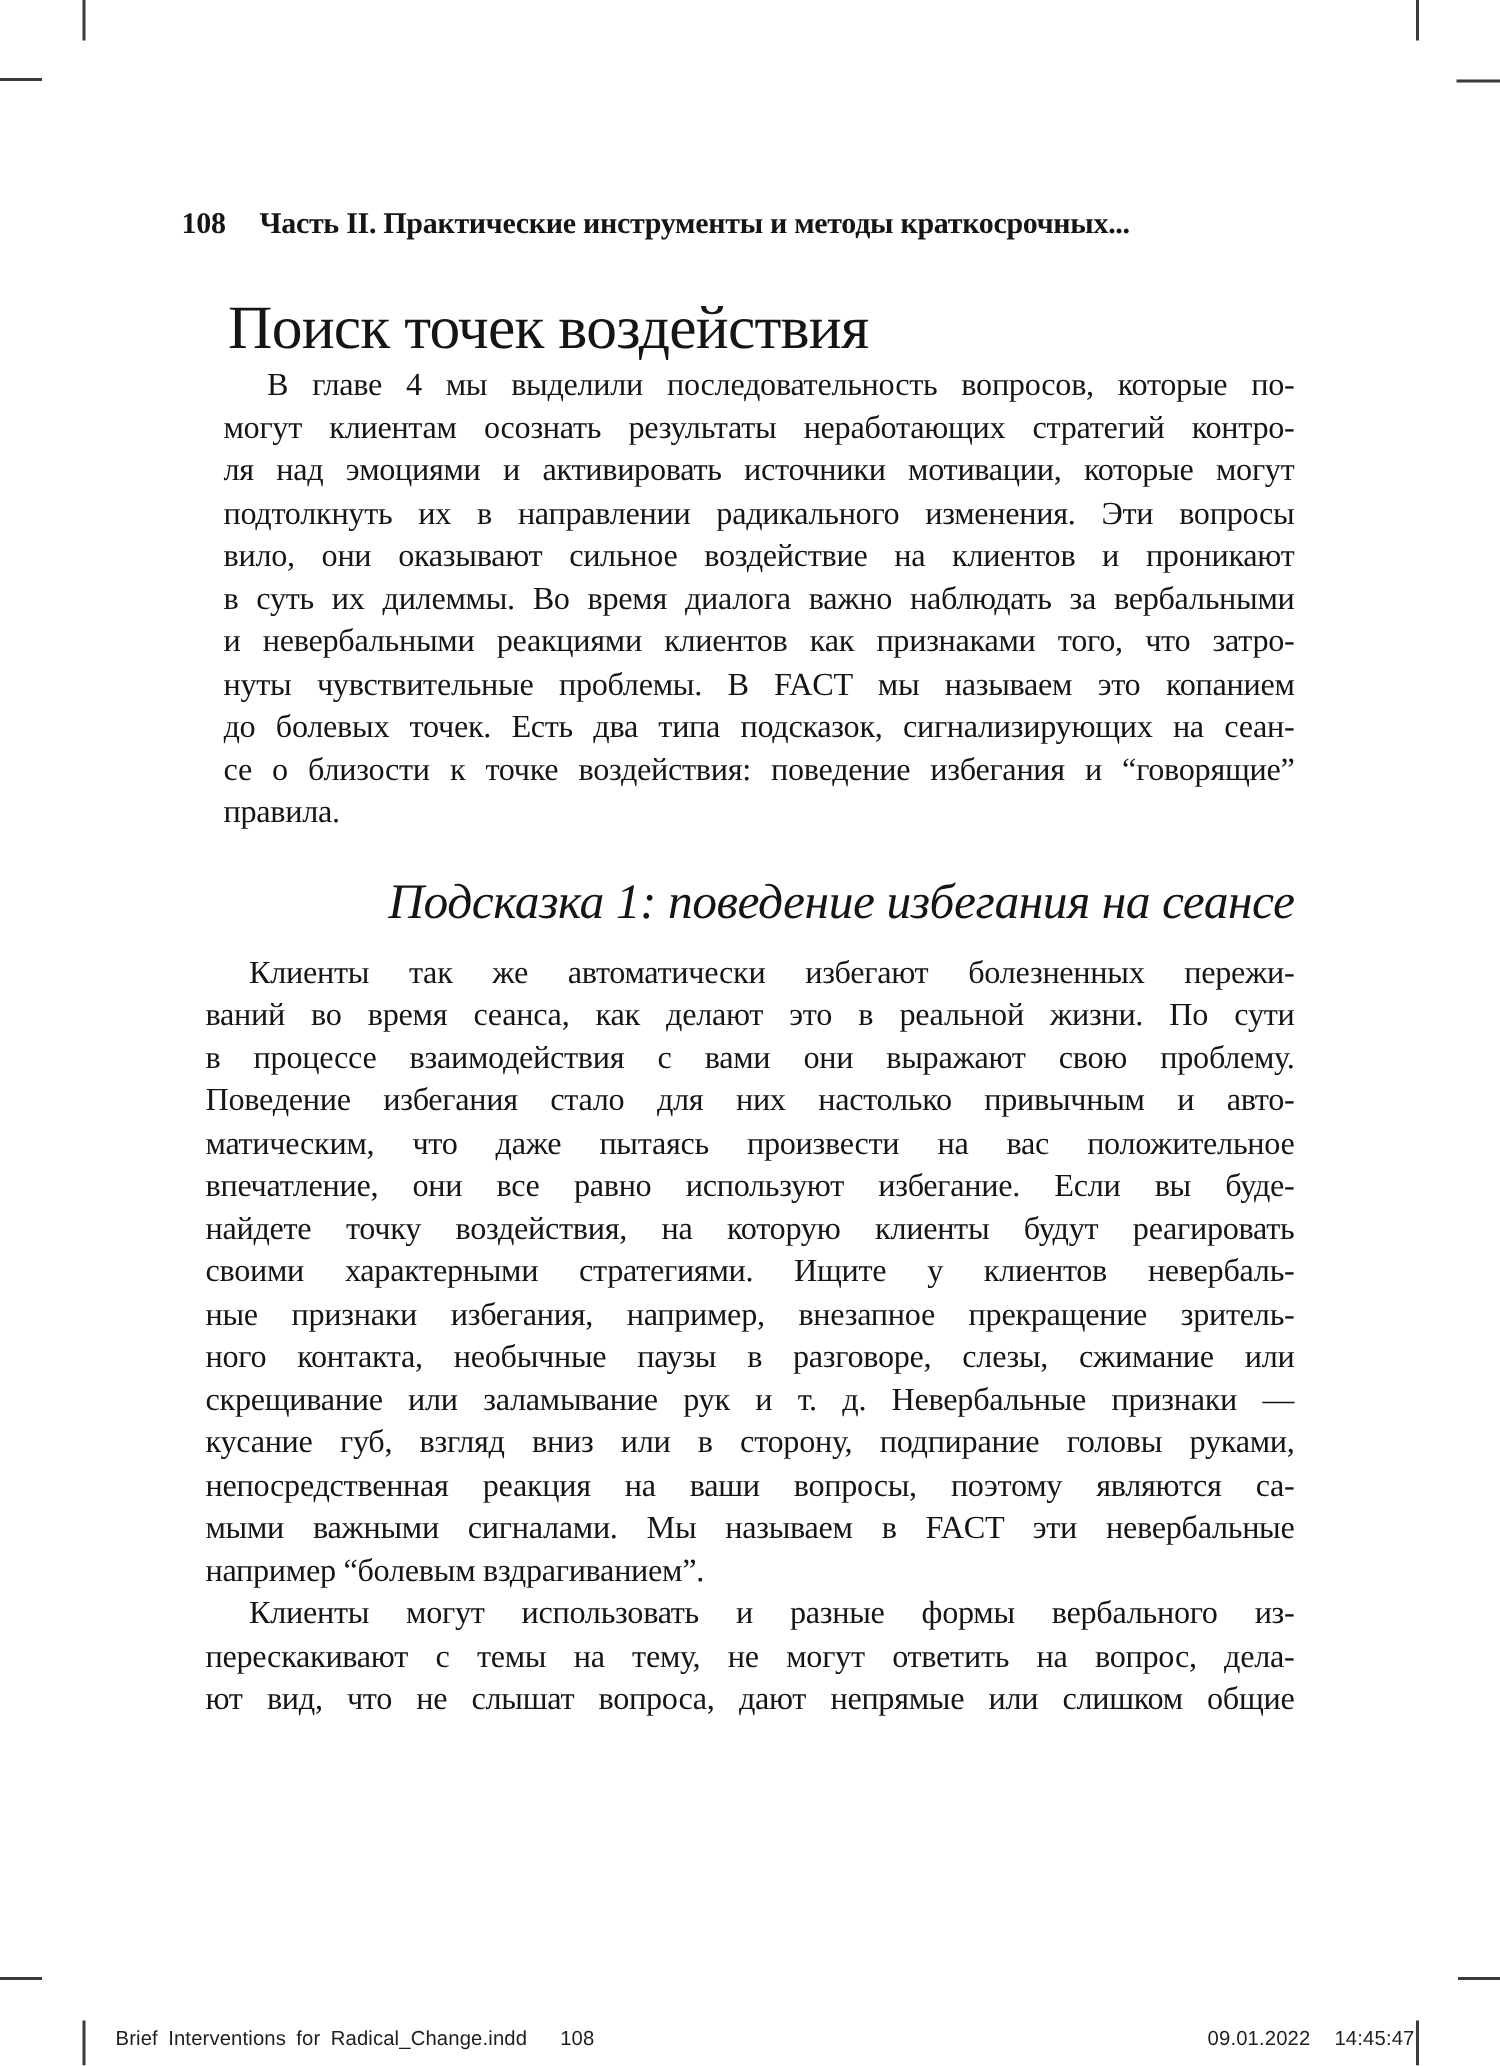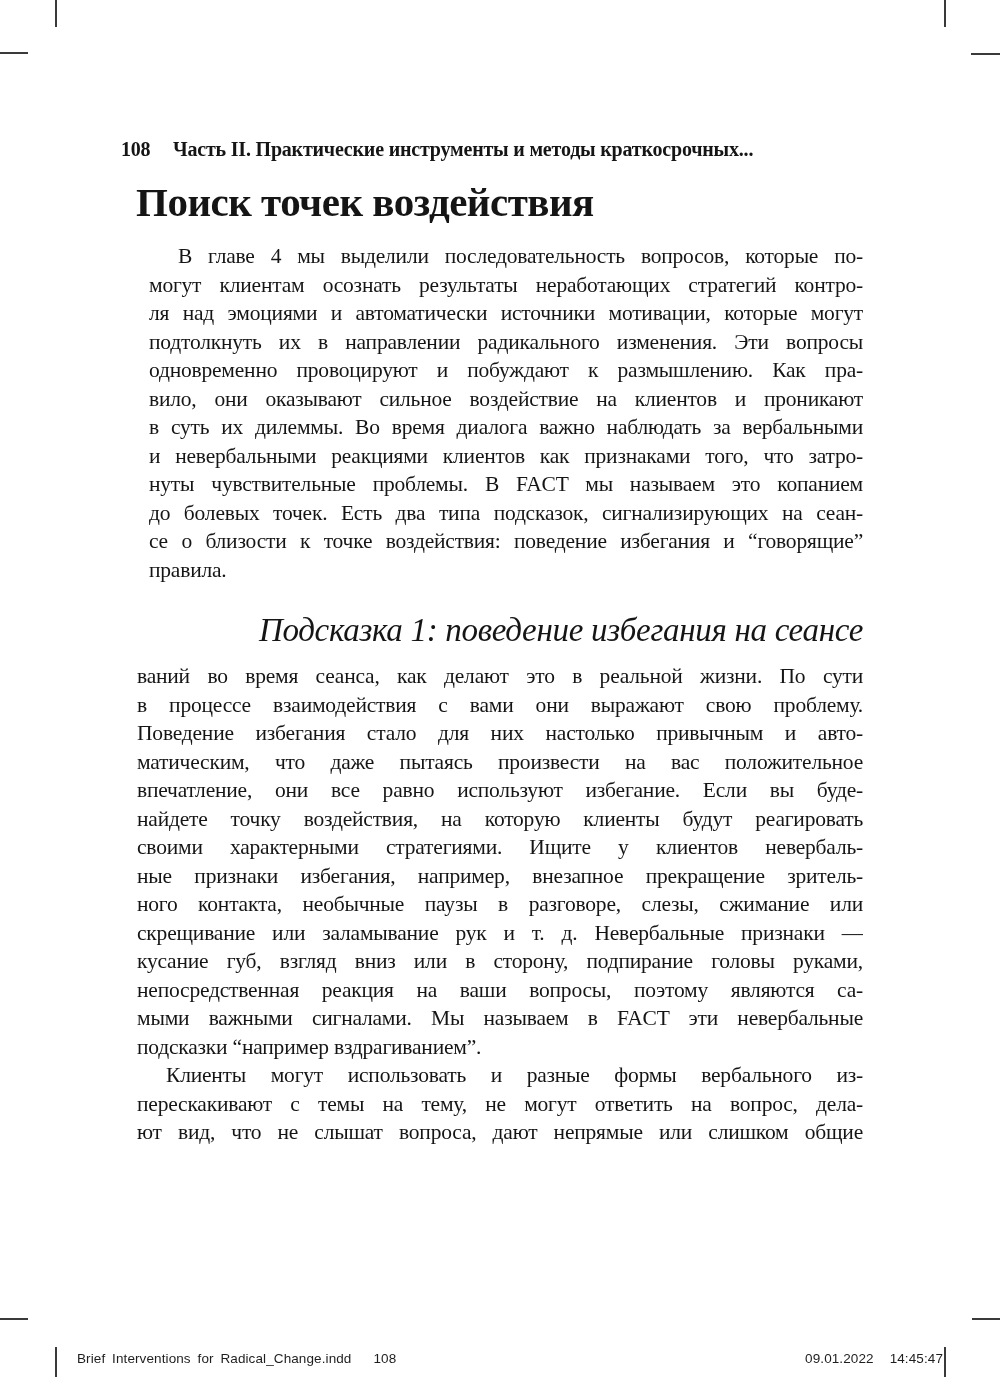--- a/index.html
+++ b/index.html
@@ -23,21 +23,21 @@
 
   header.running-head {
     position: absolute; left: 121px; top: 138px; width: 726px;
     font-size: 20px; font-weight: bold; letter-spacing: -0.2px;
     white-space: nowrap;
   }
   header.running-head .page-num { display: inline-block; min-width: 52px; }
 
   h1.chapter-title {
     position: absolute; left: 136px; top: 178px; width: 726px;
-    margin: 0; font-size: 41px; font-weight: bold; letter-spacing: -0.5px;
+    margin: 16px; font-size: 41px; font-weight: normal; letter-spacing: -0.5px;
     white-space: nowrap;
   }
 
   #body-blocks {
     position: absolute; left: 137px; top: 0; width: 726px;
   }
   .para { margin: 0; }
   .line {
     height: 28.5px; line-height: 28.5px;
     font-size: 21.5px; letter-spacing: -0.2px;
@@ -79,47 +79,47 @@
 <header class="running-head">
   <span class="page-num">108</span><span>Часть II. Практические инструменты и методы краткосрочных...</span>
 </header>
 
 <h1 class="chapter-title">Поиск точек воздействия</h1>
 
 <section id="body-blocks">
     <div class="para">
       <div class="line indent">В главе 4 мы выделили последовательность вопросов, которые по-</div>
       <div class="line">могут клиентам осознать результаты неработающих стратегий контро-</div>
-      <div class="line">ля над эмоциями и автоматически источники мотивации, которые могут</div>
+      <div class="line">ля над эмоциями и активировать источники мотивации, которые могут</div>
       <div class="line">подтолкнуть их в направлении радикального изменения. Эти вопросы</div>
-      <div class="line">одновременно провоцируют и побуждают к размышлению. Как пра-</div>
       <div class="line">вило, они оказывают сильное воздействие на клиентов и проникают</div>
       <div class="line">в суть их дилеммы. Во время диалога важно наблюдать за вербальными</div>
       <div class="line">и невербальными реакциями клиентов как признаками того, что затро-</div>
       <div class="line">нуты чувствительные проблемы. В FACT мы называем это копанием</div>
       <div class="line">до болевых точек. Есть два типа подсказок, сигнализирующих на сеан-</div>
       <div class="line">се о близости к точке воздействия: поведение избегания и “говорящие”</div>
       <div class="line no-just">правила.</div>
     </div>
     <h2 class="section-heading">Подсказка 1: поведение избегания на сеансе</h2>
     <div class="para">
+      <div class="line indent">Клиенты так же автоматически избегают болезненных пережи-</div>
       <div class="line">ваний во время сеанса, как делают это в реальной жизни. По сути</div>
       <div class="line">в процессе взаимодействия с вами они выражают свою проблему.</div>
       <div class="line">Поведение избегания стало для них настолько привычным и авто-</div>
       <div class="line">матическим, что даже пытаясь произвести на вас положительное</div>
       <div class="line">впечатление, они все равно используют избегание. Если вы буде-</div>
       <div class="line">найдете точку воздействия, на которую клиенты будут реагировать</div>
       <div class="line">своими характерными стратегиями. Ищите у клиентов невербаль-</div>
       <div class="line">ные признаки избегания, например, внезапное прекращение зритель-</div>
       <div class="line">ного контакта, необычные паузы в разговоре, слезы, сжимание или</div>
       <div class="line">скрещивание или заламывание рук и т. д. Невербальные признаки —</div>
       <div class="line">кусание губ, взгляд вниз или в сторону, подпирание головы руками,</div>
       <div class="line">непосредственная реакция на ваши вопросы, поэтому являются са-</div>
       <div class="line">мыми важными сигналами. Мы называем в FACT эти невербальные</div>
-      <div class="line no-just">подсказки “например вздрагиванием”.</div>
+      <div class="line no-just">например “болевым вздрагиванием”.</div>
     </div>
     <div class="para">
       <div class="line indent">Клиенты могут использовать и разные формы вербального из-</div>
       <div class="line">перескакивают с темы на тему, не могут ответить на вопрос, дела-</div>
       <div class="line">ют вид, что не слышат вопроса, дают непрямые или слишком общие</div>
     </div>
   </section>
 
 <footer class="imprint">
   <div>

